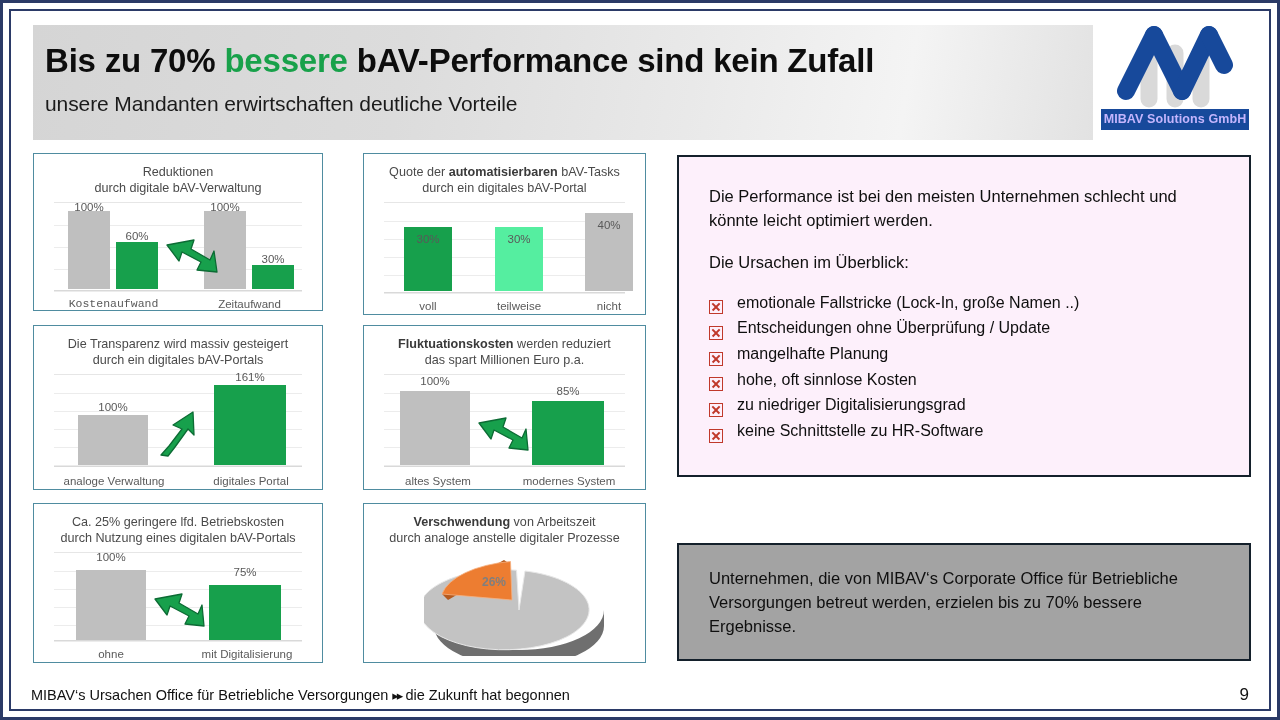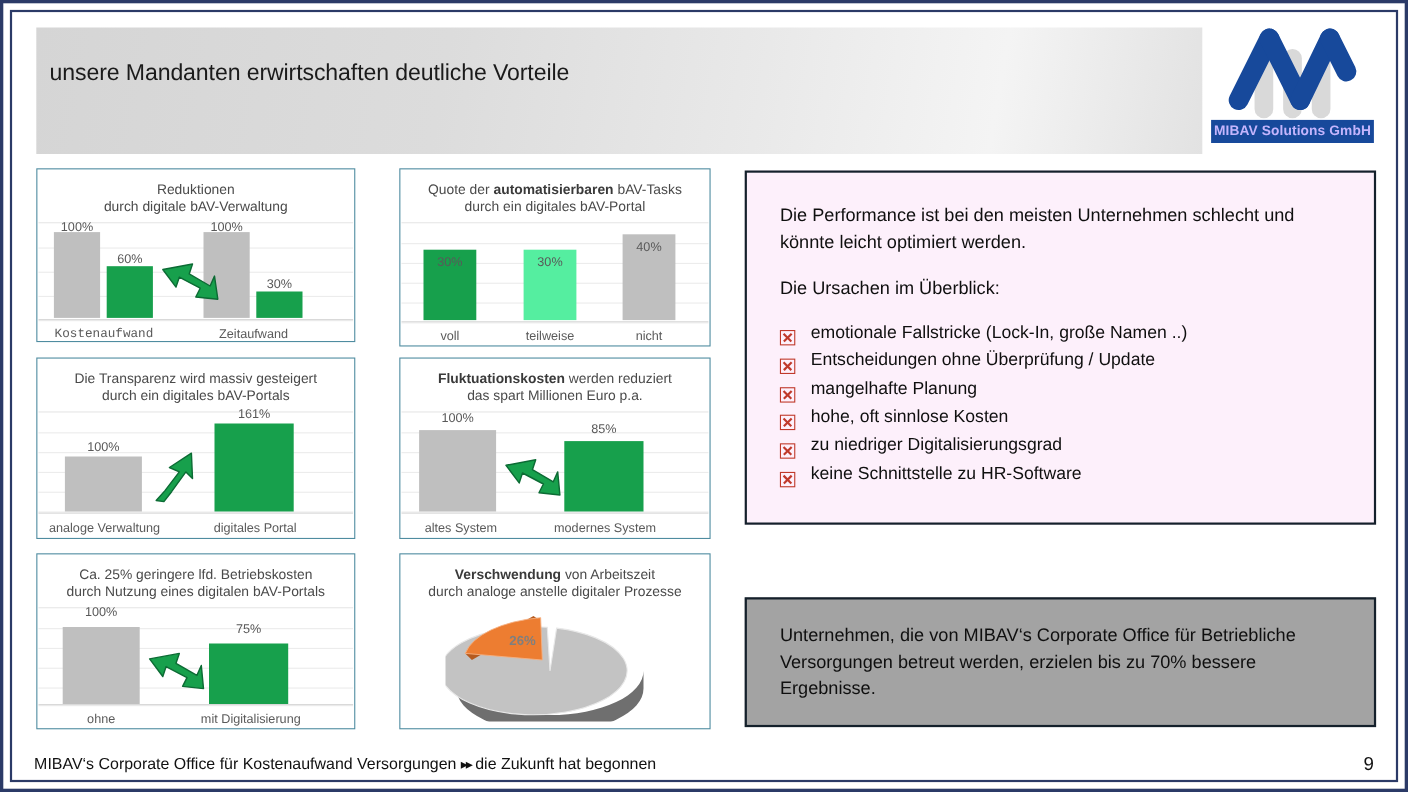--- a/index.html
+++ b/index.html
@@ -52,21 +52,21 @@
   .logo-name {
     width: 148px; background: #17499b; color: #c4b5fd;
     font-size: 12.5px; font-weight: bold; text-align: center;
     padding: 3px 0 4px; letter-spacing: 0.1px;
   }
 
   
   .card {
     position: absolute; background: #ffffff;
     border: 1.5px solid #4f8ca0;
-    padding: 6px 1px 4px;
+    padding: 6px 20px 4px;
   }
   .card-title {
     text-align: center; font-size: 12.6px; color: #4a4a4a;
     line-height: 1.28; padding: 4px 2px 6px;
   }
   .card-title b { color: #3a3a3a; font-weight: bold; text-align: center; }
   .plot {
     position: relative; width: 100%;
     border-top: 1px solid #e6e6e6;
   }
@@ -130,20 +130,23 @@
     position: absolute; right: 28px; bottom: 12px;
     font-size: 17px; color: #111111;
   }
 </style>
 </head>
 <body>
 
 <div id="slide">
 
   <div class="title-band">
+    <div class="title-main">
+      <span>Bis zu 70% </span><span class="hl">bessere</span><span> bAV-Performance sind kein Zufall</span>
+    </div>
     <div class="title-sub">unsere Mandanten erwirtschaften deutliche Vorteile</div>
   </div>
 
   <div class="logo-box">
     <svg class="logo-mark" viewBox="0 0 122 88">
       <g stroke-linecap="round" fill="none">
         <path d="M35 78 L35 32" stroke="#d9d9d9" stroke-width="17"></path>
         <path d="M61 78 L61 32" stroke="#d9d9d9" stroke-width="17"></path>
         <path d="M87 78 L87 32" stroke="#d9d9d9" stroke-width="17"></path>
         <path d="M12 70 L40 14" stroke="#17499b" stroke-width="18"></path>
@@ -327,17 +330,17 @@
           <span>keine Schnittstelle zu HR-Software</span>
         </li>
     </ul>
   </div>
 
   <div class="box-green">
     <p class="para">Unternehmen, die von MIBAV‘s Corporate Office für Betriebliche Versorgungen betreut werden, erzielen bis zu 70% bessere Ergebnisse.</p>
   </div>
 
   <div class="footer">
-    <span>MIBAV‘s Corporate Office für Kostenaufwand Versorgungen </span><span class="mark">▸▸</span><span> die Zukunft hat begonnen</span>
+    <span>MIBAV‘s Ursachen Office für Betriebliche Versorgungen </span><span class="mark">▸▸</span><span> die Zukunft hat begonnen</span>
   </div>
   <div class="page-no">9</div>
 
 </div>
 
 </body></html>

